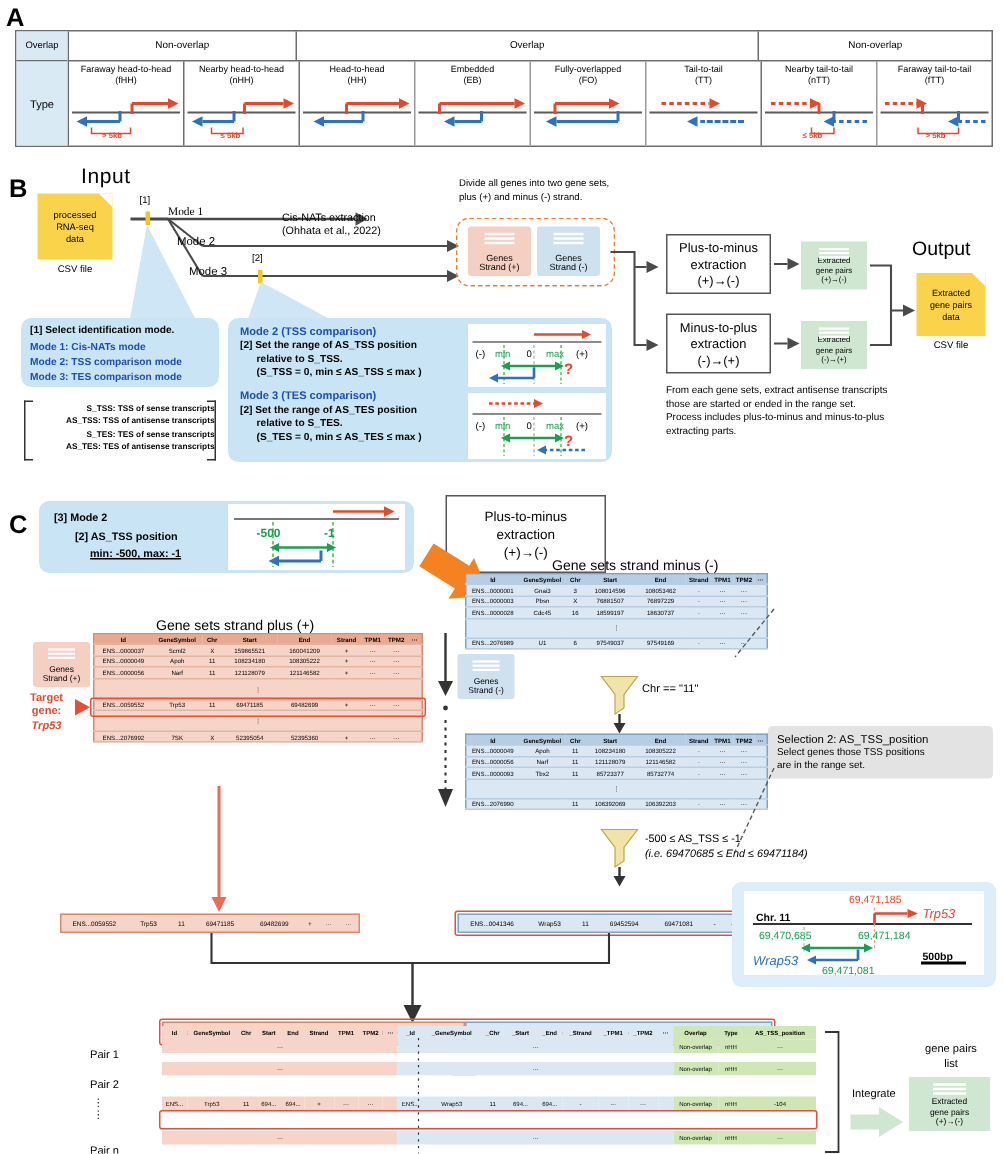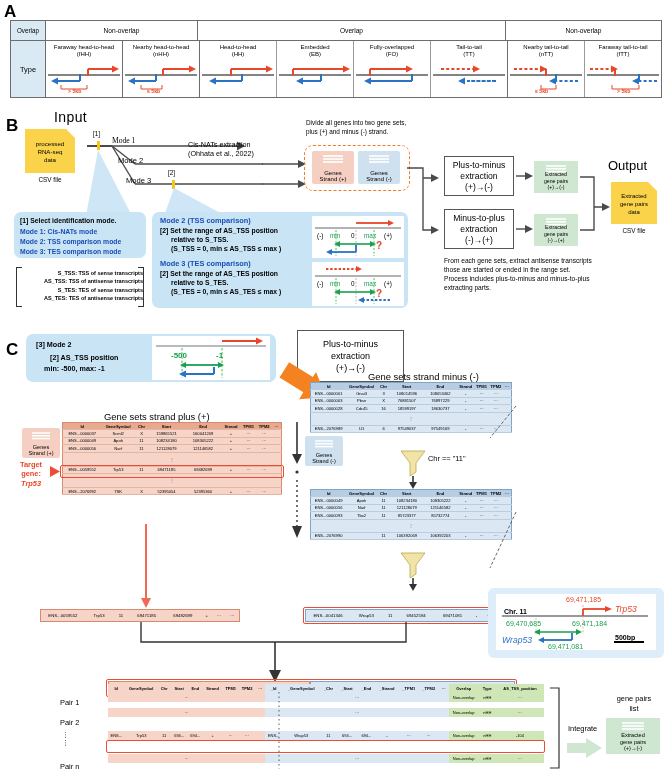--- a/index.html
+++ b/index.html
@@ -505,21 +505,21 @@
     </svg>
   </div>
 </div>
 
 <div id="panelC">
   <div class="panel-letter letter">C</div>
 
   <div class="c-mode-box"></div>
   <div class="c-mode-txt" style="left:36px; top:14px;">[3] Mode 2</div>
   <div class="c-mode-txt" style="left:36px; top:27px;margin-left:14px;">[2] AS_TSS position</div>
-  <div class="c-mode-txt" style="left:44px; top:38px;">min: -500, max: -1</div>
+  <div class="c-mode-txt" style="left:60px; top:38px;text-decoration:underline;">min: -500, max: -1</div>
 
   <div style="position:absolute; left:152px; top:10px;">
     <svg width="118" height="44" viewBox="0 0 118 44">
       <rect x="0" y="0" width="118" height="44" fill="#ffffff"></rect>
       <line x1="4" y1="10" x2="114" y2="10" stroke="#777" stroke-width="1.2"></line>
       <path d="M70 5 L104 5" stroke="#e8472a" stroke-width="1.8"></path>
       <polygon points="104,1.5 111,5 104,8.5" fill="#e8472a"></polygon>
       <line x1="30" y1="12" x2="30" y2="42" stroke="#3bbf3b" stroke-width="1" stroke-dasharray="2.4,1.8"></line>
       <line x1="70" y1="12" x2="70" y2="42" stroke="#3bbf3b" stroke-width="1" stroke-dasharray="2.4,1.8"></line>
       <text x="19" y="22" font-size="8" font-family="Liberation Sans" fill="#18a050" font-weight="bold">-500</text>
@@ -795,25 +795,34 @@
     </tbody>
   </table>
 
   <svg style="position:absolute; left:400px; top:226px;" width="26" height="28">
     <polygon points="1,1 25,1 16,13 16,22 10,26 10,13" fill="#f2e3a8" stroke="#b9a84a" stroke-width="0.8"></polygon>
   </svg>
   <svg style="position:absolute; left:408px; top:252px;" width="12" height="14">
     <line x1="5" y1="0" x2="5" y2="7" stroke="#333" stroke-width="1.6"></line>
     <polygon points="1,6 9,6 5,13" fill="#333"></polygon>
   </svg>
+  <div style="position:absolute; left:430px; top:228px; font-size:7.2px; line-height:10px;">
+    <div>-500 ≤ AS_TSS ≤ -1</div>
+    <div style="font-style:italic;">(i.e. 69470685 ≤ End ≤ 69471184)</div>
+  </div>
 
   <svg style="position:absolute; left:488px; top:78px;" width="30" height="36">
     <line x1="28" y1="2" x2="2" y2="34" stroke="#555" stroke-width="0.9" stroke-dasharray="3,2"></line>
   </svg>
 
+  <div class="selbox" style="left:512px; top:158px; width:150px;">
+    <div class="sel-t">Selection 2: AS_TSS_position</div>
+    <div>Select genes those TSS positions</div>
+    <div>are in the range set.</div>
+  </div>
   <svg style="position:absolute; left:488px; top:184px;" width="30" height="62">
     <line x1="28" y1="2" x2="2" y2="58" stroke="#555" stroke-width="0.9" stroke-dasharray="3,2"></line>
   </svg>
 
   <svg style="position:absolute; left:290px; top:96px;" width="14" height="130">
     <line x1="7" y1="0" x2="7" y2="34" stroke="#333" stroke-width="1.6"></line>
     <polygon points="2,32 12,32 7,42" fill="#333"></polygon>
     <circle cx="7" cy="50" r="1.6" fill="#333"></circle>
     <line x1="7" y1="58" x2="7" y2="108" stroke="#333" stroke-width="1.4" stroke-dasharray="2,3"></line>
     <polygon points="2,104 12,104 7,116" fill="#333"></polygon>

